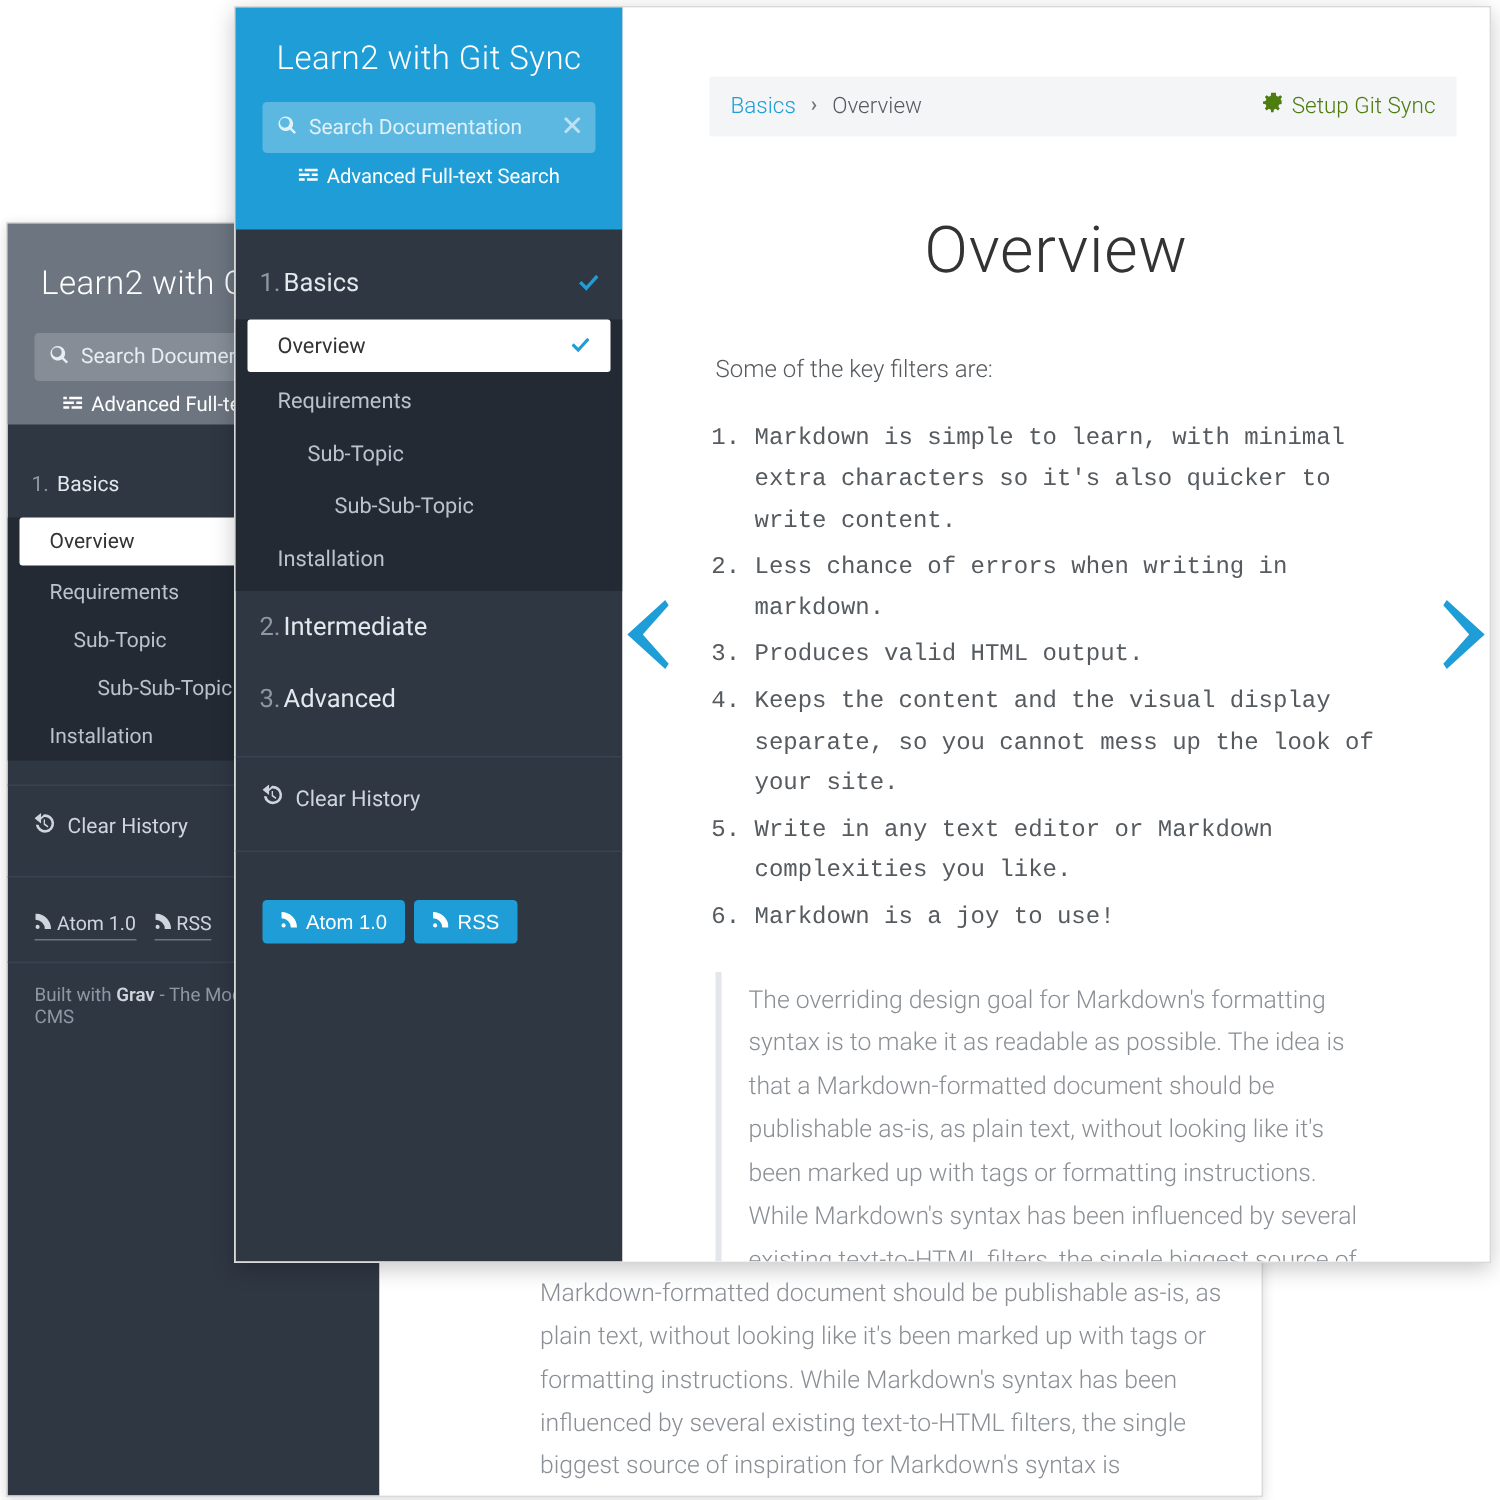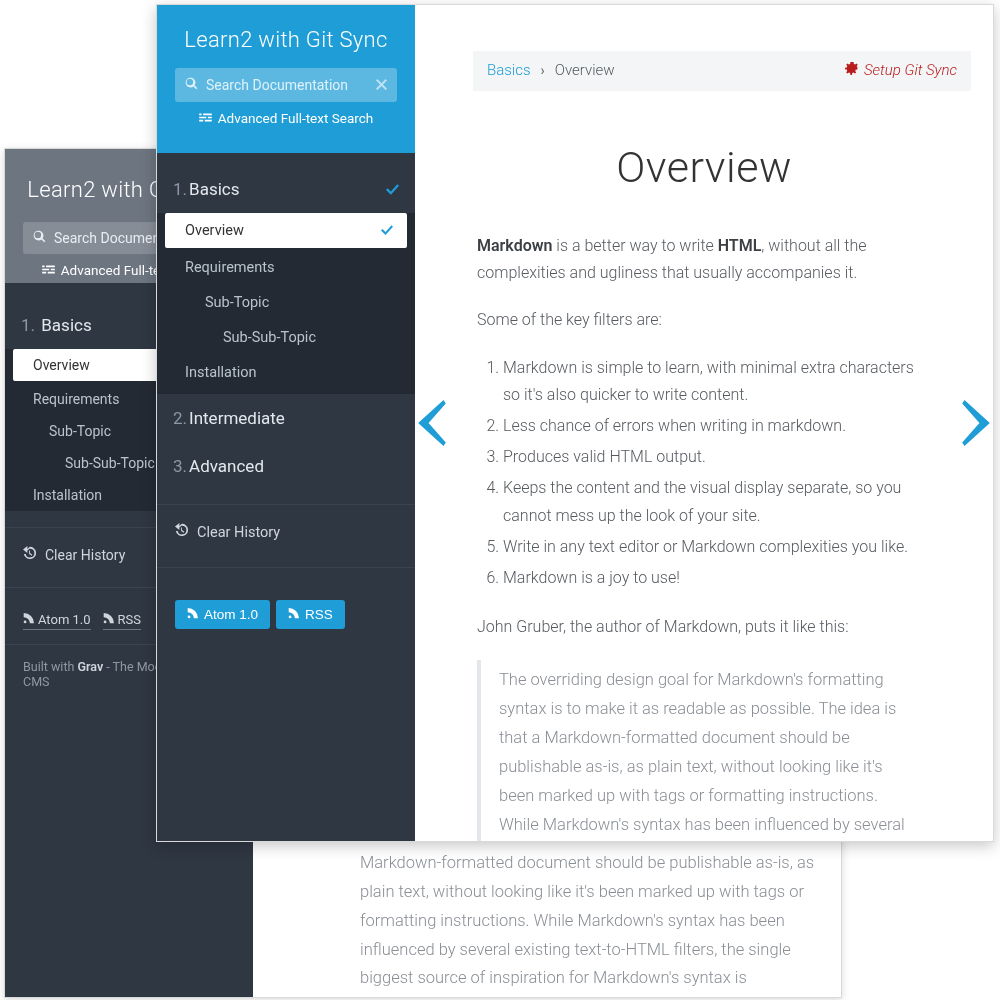--- a/index.html
+++ b/index.html
@@ -66,21 +66,21 @@
     align-items: center;
     justify-content: center;
     gap: 6px;
     padding-bottom: 12px;
   }
 
   .back-nav { padding-top: 18px; }
   .back-cat {
     padding: 14px 16px;
     color: #e3e8ed;
-    font-size: 17px;
+    font-size: 14px;
     cursor: pointer;
   }
   .back-cat .num { color: #8e98a3; margin-right: 2px; }
 
   .back-subnav { background: #232a34; margin: 0 0 2px 0; }
   .back-item {
     padding: 8px 14px 8px 28px;
     color: #b9c3cd;
     font-size: 14px;
     cursor: pointer;
@@ -267,37 +267,37 @@
     border-radius: 1px;
     height: 40px;
     display: flex;
     align-items: center;
     padding: 0 14px;
     font-size: 15px;
   }
   .topbar .crumb-link { color: #1f9dd6; cursor:pointer; }
   .topbar .sep { margin: 0 10px; color: #777; font-weight:600; font-size:14px;}
   .topbar .crumb-cur { color: #565b60; }
-  .topbar .gitsync { margin-left: auto; color: #b91c1c; display:flex; align-items:center; gap:5px; cursor:pointer;font-style:italic;}
+  .topbar .gitsync { margin-left: auto; color: #4d7c0f; display:flex; align-items:center; gap:5px; cursor:pointer;}
   .page-title {
     text-align: center;
     font-size: 43px;
     font-weight: 300;
     color: #333;
     margin: 40px 0 28px;
     letter-spacing:.5px;
   }
   .body {
     padding: 0 62px 0 62px;
     color: #565b60;
   }
   .body p { margin: 0 0 20px; }
   .body p b, .body p strong { font-weight: 600; color: #3c4044;}
   .body ol { margin: 0 0 22px 26px; padding:0; }
-  .body ol li { margin-bottom: 4px; }
+  .body ol li { margin-bottom: 4px; font-family: Liberation Mono, monospace; }
   .quote {
     margin: 8px 0 0 0;
     padding: 6px 14px 6px 18px;
     border-left: 4px solid #e3e6ea;
     color: #8a8f95;
     font-size: 16.5px;
     line-height: 1.75;
   }
 
   .nav-arrow {
@@ -485,33 +485,29 @@
         <span class="i-svg"><svg width="14" height="14" viewBox="0 0 16 16">
               <path d="M8 5a3 3 0 100 6 3 3 0 000-6zm8 2l-2 .3a6 6 0 00-.6-1.5l1.2-1.6-1.4-1.4L11.6 4a6 6 0 00-1.5-.6L9.8 1H6.2l-.3 2.4a6 6 0 00-1.5.6L2.8 2.8 1.4 4.2 2.6 5.8A6 6 0 002 7.3L0 7.6v1.8l2 .3c.1.5.3 1 .6 1.5L1.4 13l1.4 1.4 1.6-1.2c.5.3 1 .5 1.5.6l.3 2.2h1.8l.3-2.2a6 6 0 001.5-.6l1.6 1.2 1.4-1.4-1.2-1.6c.3-.5.5-1 .6-1.5l2-.3V7z"></path>
             </svg></span>
         <span>Setup Git Sync</span>
       </span>
     </div>
 
     <h1 class="page-title">Overview</h1>
 
     <div class="body">
-      <p>
-        <strong>Markdown</strong><span> is a better way to write </span><strong>HTML</strong><span>, without all the complexities and ugliness that usually accompanies it.</span>
-      </p>
       <p>Some of the key filters are:</p>
       <ol>
         <li>Markdown is simple to learn, with minimal extra characters so it's also quicker to write content.</li>
         <li>Less chance of errors when writing in markdown.</li>
         <li>Produces valid HTML output.</li>
         <li>Keeps the content and the visual display separate, so you cannot mess up the look of your site.</li>
         <li>Write in any text editor or Markdown complexities you like.</li>
         <li>Markdown is a joy to use!</li>
       </ol>
-      <p>John Gruber, the author of Markdown, puts it like this:</p>
       <div class="quote">The overriding design goal for Markdown's formatting syntax is to make it as readable as possible. The idea is that a Markdown-formatted document should be publishable as-is, as plain text, without looking like it's been marked up with tags or formatting instructions. While Markdown's syntax has been influenced by several existing text-to-HTML filters, the single biggest source of inspiration for Markdown's syntax is</div>
     </div>
 
     <div class="nav-arrow nav-left">
       <svg viewBox="0 0 24 40">
           <path fill="#1f9dd6" d="M22 0l2 3-15 17 15 17-2 3L0 20z"></path>
         </svg>
     </div>
     <div class="nav-arrow nav-right">
       <svg viewBox="0 0 24 40">

